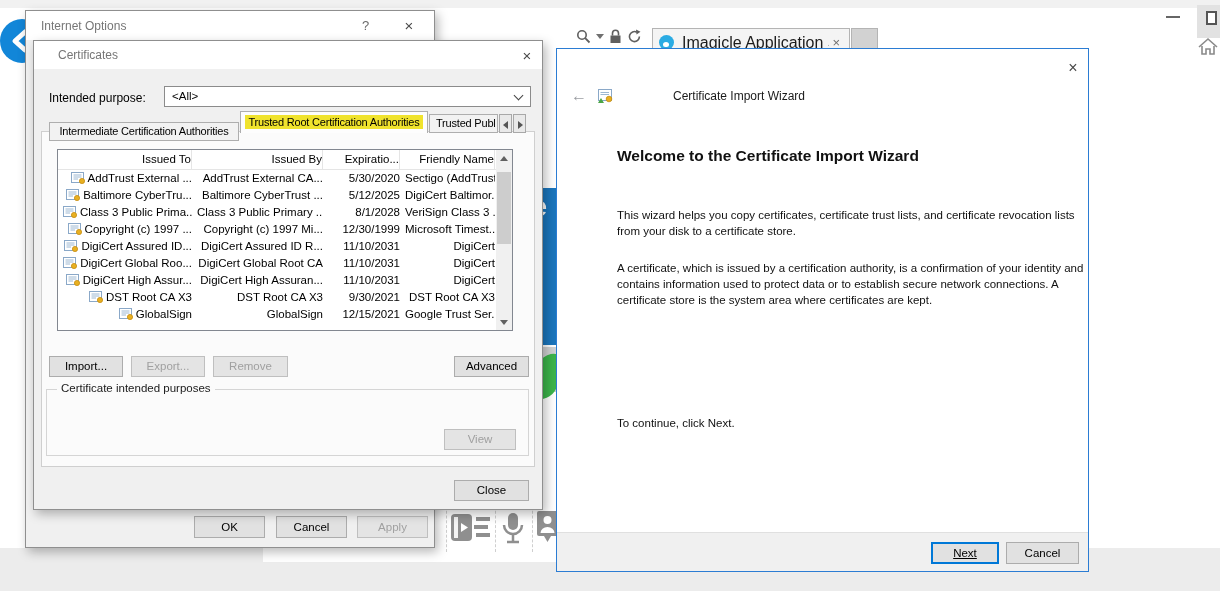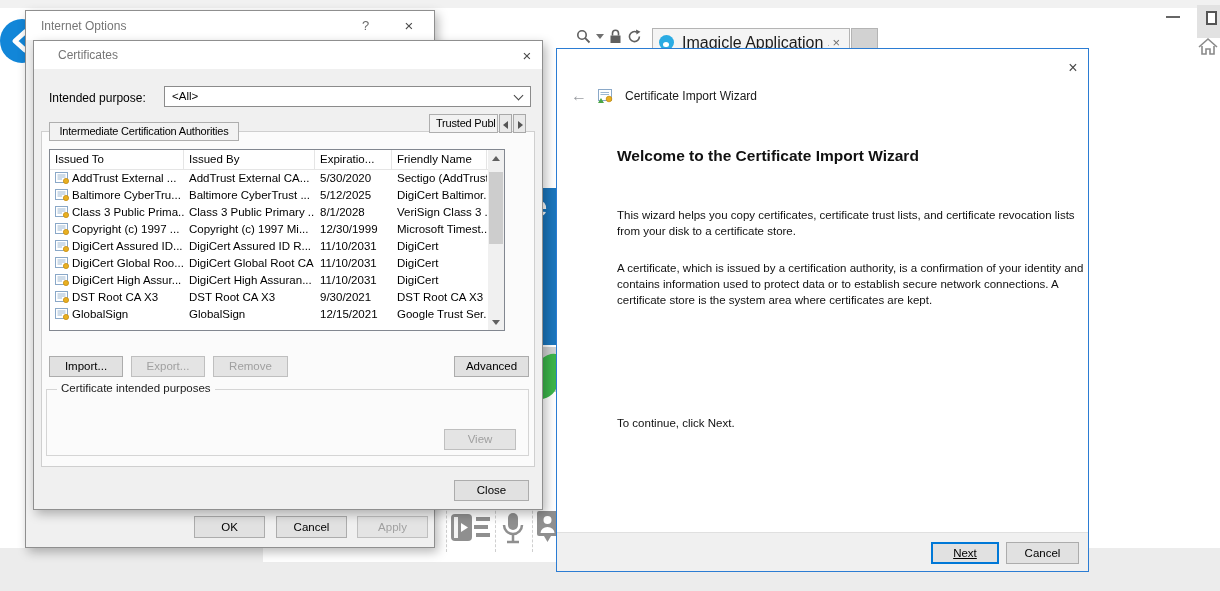--- a/index.html
+++ b/index.html
@@ -45,40 +45,40 @@
   
   .combo { position:absolute; left:130px; top:45px; width:367px; height:21px; background:#fff; border:1px solid #8b8b8b; font-size:11.5px; line-height:19px; padding-left:7px; }
   .combo .chev { position:absolute; right:8px; top:5px; width:7px; height:7px; border-right:1.6px solid #444; border-bottom:1.6px solid #444; transform:rotate(45deg); }
   .tab { position:absolute; height:19px; top:73px; background:#f2f2f2; border:1px solid #aeaeae; font-size:11px; letter-spacing:-.2px; line-height:17px; text-align:center; white-space:nowrap; overflow:hidden; }
   .tab.sel { top:70px; height:22px; background:#fdfdfd; border-bottom:none; line-height:20px; }
   .hl { background:var(--marker-yellow); padding:1px 3px; }
   .tab-scroll { position:absolute; top:73px; width:13px; height:19px; background:#e9e9e9; border:1px solid #a8a8a8; }
   .tri-l { position:absolute; left:3px; top:6px; width:0; height:0; border-top:4px solid transparent; border-bottom:4px solid transparent; border-right:5px solid #555; }
   .tri-r { position:absolute; left:4px; top:6px; width:0; height:0; border-top:4px solid transparent; border-bottom:4px solid transparent; border-left:5px solid #555; }
   .tabpanel { position:absolute; left:7px; top:90px; width:494px; height:336px; background:#fbfbfb; border:1px solid #cfcfcf; }
-  .listview { position:absolute; left:15px; top:108px; width:456px; height:182px; background:#fff; border:1px solid #828790; overflow:hidden; }
+  .listview { position:absolute; left:23px; top:108px; width:456px; height:182px; background:#fff; border:1px solid #828790; overflow:hidden;text-align:right; }
   .lv-head { display:flex; height:20px; border-bottom:1px solid #e5e5e5; }
   .lh { font-size:11.5px; line-height:19px; padding-left:5px; border-right:1px solid #e5e5e5; white-space:nowrap; overflow:hidden; }
   .lv-row { display:flex; height:17px; }
   .lc { font-size:11.5px; line-height:17px; padding-left:5px; white-space:nowrap; overflow:hidden; }
   .c0 { width:134px; } .c1 { width:131px; } .c2 { width:77px; } .c3 { width:95px; }
   .cert-ic { display:inline-block; width:15px; height:13px; vertical-align:-2px; margin-right:2px; }
   .vscroll { position:absolute; right:0; top:0; width:16px; height:180px; background:#f0f0f0; }
   .vs-btn { position:absolute; left:0; width:16px; height:16px; background:#f0f0f0; }
   .vs-thumb { position:absolute; left:1px; top:22px; width:14px; height:72px; background:#cdcdcd; }
   .tri-up { position:absolute; left:4px; top:6px; width:0; height:0; border-left:4px solid transparent; border-right:4px solid transparent; border-bottom:5px solid #606060; }
   .tri-dn { position:absolute; left:4px; top:6px; width:0; height:0; border-left:4px solid transparent; border-right:4px solid transparent; border-top:5px solid #606060; }
   .groupbox { position:absolute; left:12px; top:348px; width:483px; height:67px; border:1px solid #d5d5d5; }
   .group-label { position:absolute; left:10px; top:-8px; background:#fbfbfb; padding:0 4px; font-size:11.5px; color:#1a1a1a; }
 
   
   .wizard { position:absolute; left:556px; top:48px; width:533px; height:524px; background:#fff; border:1px solid #2b7cd3; }
   .wiz-head { position:absolute; left:14px; top:38px; display:flex; align-items:center; gap:10px; }
   .wiz-back { color:#9a9da2; font-size:16px; }
-  .wiz-title { font-size:12px; color:#1a1a1a; }
+  .wiz-title { font-size:12px; color:#1a1a1a;margin-left:48px; }
   .wiz-heading { position:absolute; left:60px; top:98px; font-size:15.5px; font-weight:bold; color:#111; }
   .wiz-p { position:absolute; left:60px; width:478px; font-size:11.5px; line-height:1.4; color:#111; }
   .wiz-footer { position:absolute; left:0; right:0; bottom:0; height:39px; background:#f0f0f0; border-top:1px solid #e0e0e0; }
 </style>
 </head>
 <body>
 
 <div class="screen">
 
   <div class="abs top-strip"></div>
@@ -174,20 +174,23 @@
     <div class="combo">
       <span>&lt;All&gt;</span>
       <span class="chev"></span>
     </div>
 
     <div class="tabpanel"></div>
 
     <div class="tab" style="left:15px; width:190px;margin-top:8px;">
       <span>Intermediate Certification Authorities</span>
     </div>
+    <div class="tab sel" style="left:206px; width:188px;">
+      <span class="hl">Trusted Root Certification Authorities</span>
+    </div>
     <div class="tab" style="left:395px; width:69px; text-align:left; padding-left:6px;">
       <span>Trusted Publ</span>
     </div>
     <div class="tab-scroll" style="left:465px;">
         <span class="tri-l"></span>
       </div>
     <div class="tab-scroll" style="left:479px;">
         <span class="tri-r"></span>
       </div>
 

